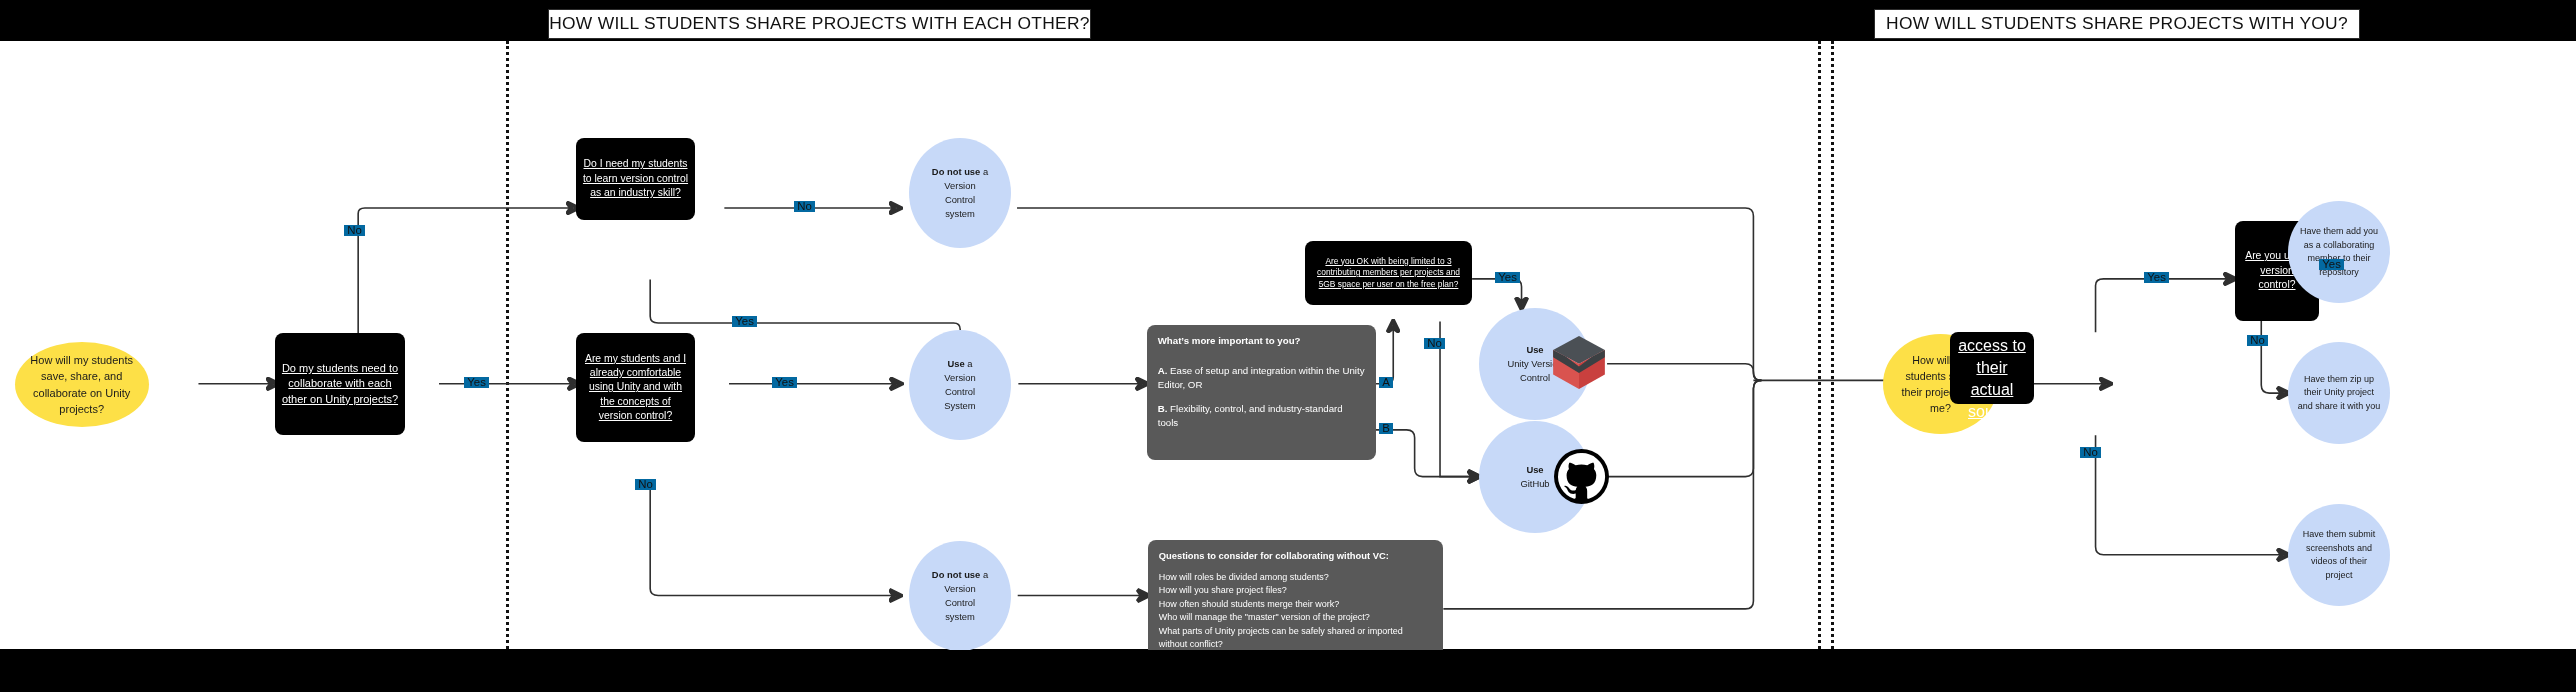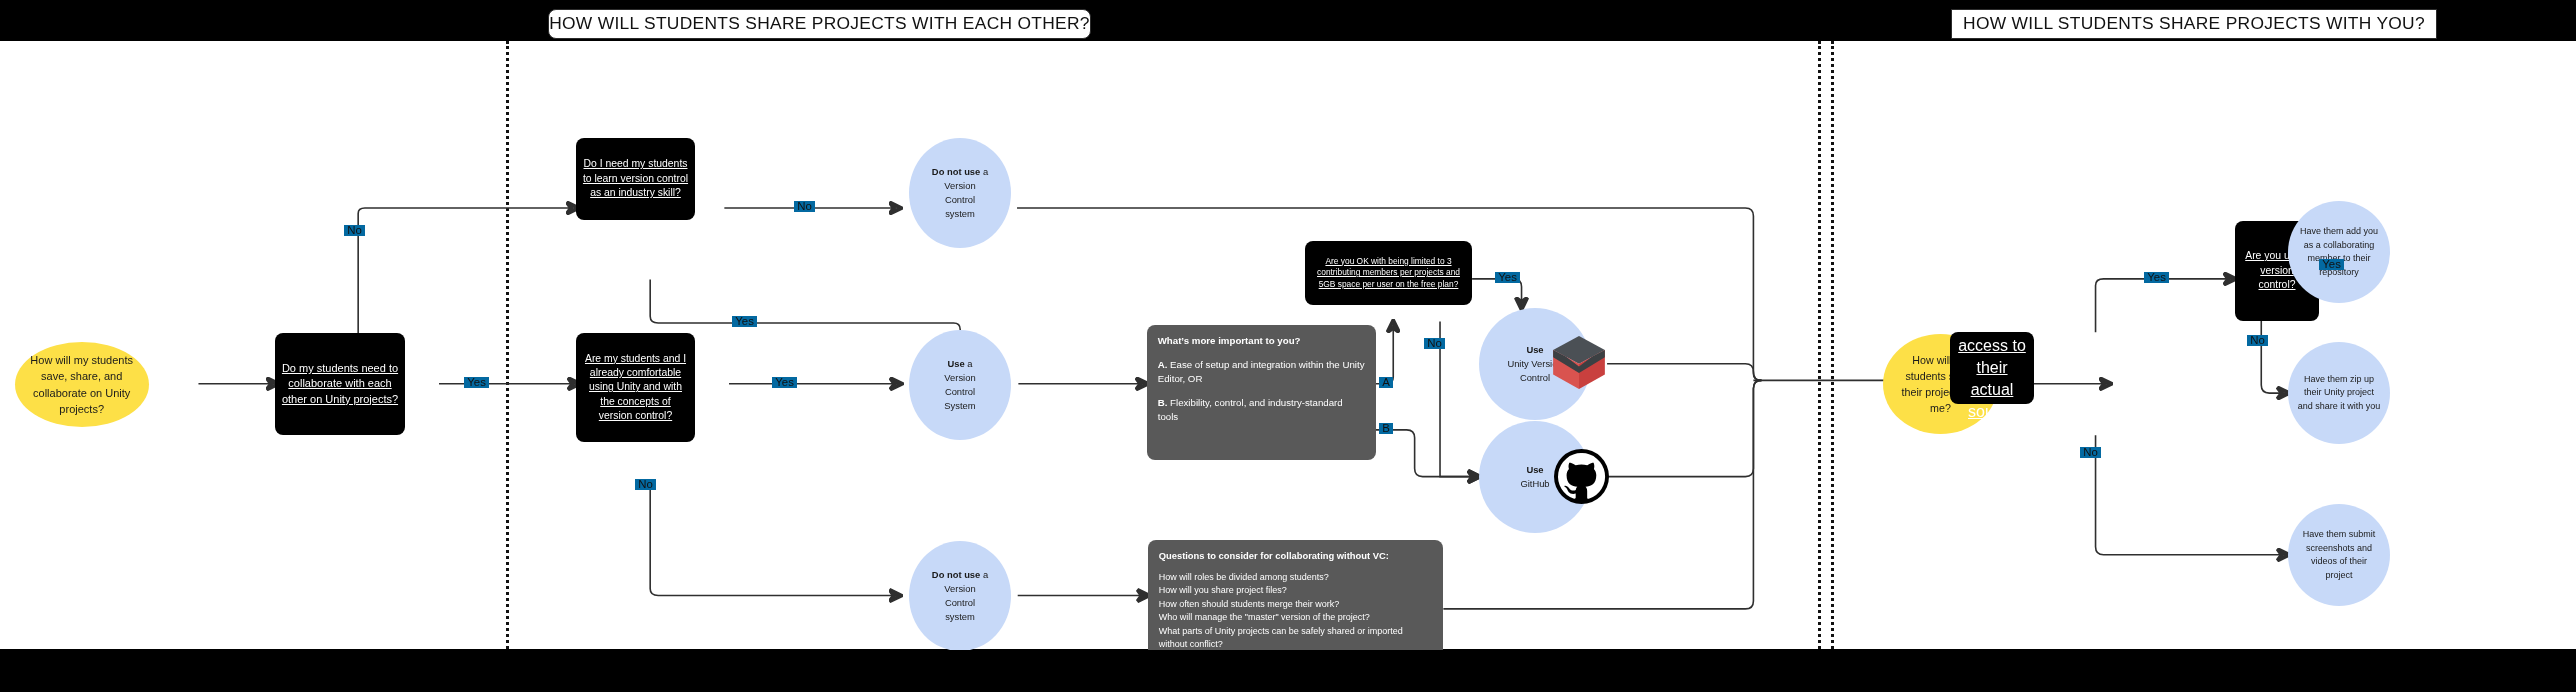--- a/index.html
+++ b/index.html
@@ -4,40 +4,40 @@
 <style>
   html,body{margin:0;padding:0;background:#000;}
   body{font-family:"Liberation Sans",sans-serif;}
   #page{position:relative;width:2576px;height:693px;background:#000;overflow:hidden;}
 
   
   #header-band{position:absolute;left:0;top:0;width:2576px;height:41px;background:#000;}
   .title-plate{position:absolute;background:#fff;border:1.3px solid #2b2b2b;
                display:flex;align-items:center;justify-content:center;
                color:#111;font-size:17.4px;letter-spacing:0.3px;white-space:nowrap;}
-  #title-left {left:548px; top:8.7px; width:541px; height:28px;border-radius:8px;}
-  #title-right{left:1951px;top:8.7px; width:484px; height:28px;}
+  #title-left {left:548px; top:8.7px; width:541px; height:28px;}
+  #title-right{left:1874px;top:8.7px; width:484px; height:28px;}
 
   
   #canvas{position:absolute;left:0;top:41px;width:2576px;height:608px;background:#fff;}
   #footer-band{position:absolute;left:0;top:650px;width:2576px;height:43px;background:#000;}
 
   
   .vdash{position:absolute;top:0;width:0;height:608px;border-left:3.3px dotted #111;}
 
   
   .node{position:absolute;box-sizing:border-box;display:flex;align-items:center;
         justify-content:center;text-align:center;}
   .decision{background:#000000;color:#fff;border-radius:8px;
             padding:5.3px 6.7px;line-height:1.38;text-decoration:underline;}
   .terminal{background:#fde047;color:#1a1a1a;border-radius:50%;line-height:1.5;}
   .outcome{background:#c7d9f8;color:#1a1a1a;border-radius:50%;line-height:1.5;}
   .infobox{background:#595959;color:#fff;border-radius:8px;text-align:left;
            align-items:flex-start;justify-content:flex-start;padding:9.4px 10.7px;line-height:1.5;}
-  .infobox .ttl{font-weight:bold;display:block;margin-bottom:9px;}
+  .infobox .ttl{font-weight:bold;display:block;margin-bottom:15px;}
   .infobox .q{display:block;}
   .b{font-weight:bold;}
 
   
   .elabel{position:absolute;background:#0369a1;color:#111;font-size:11.4px;
           padding:0 3.3px;line-height:1;white-space:nowrap;}
 
   
   #edges{position:absolute;left:0;top:0;width:2576px;height:608px;}
   #edges path{fill:none;stroke:#2f2f2f;stroke-width:2.4px;}

